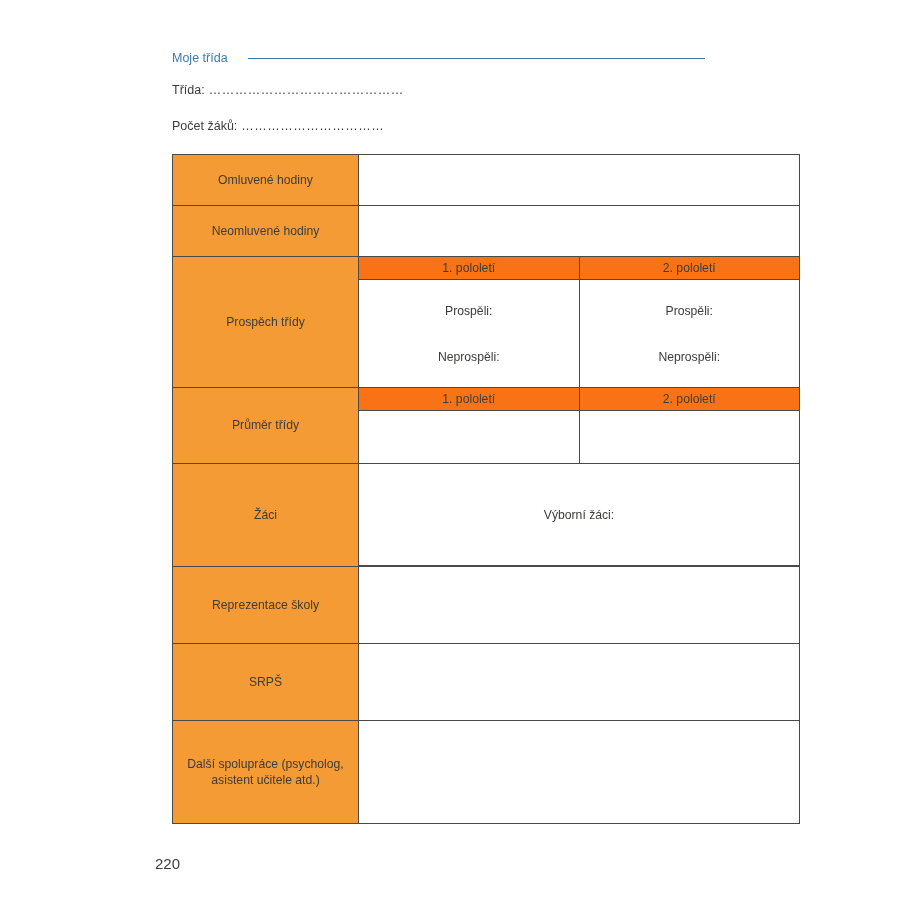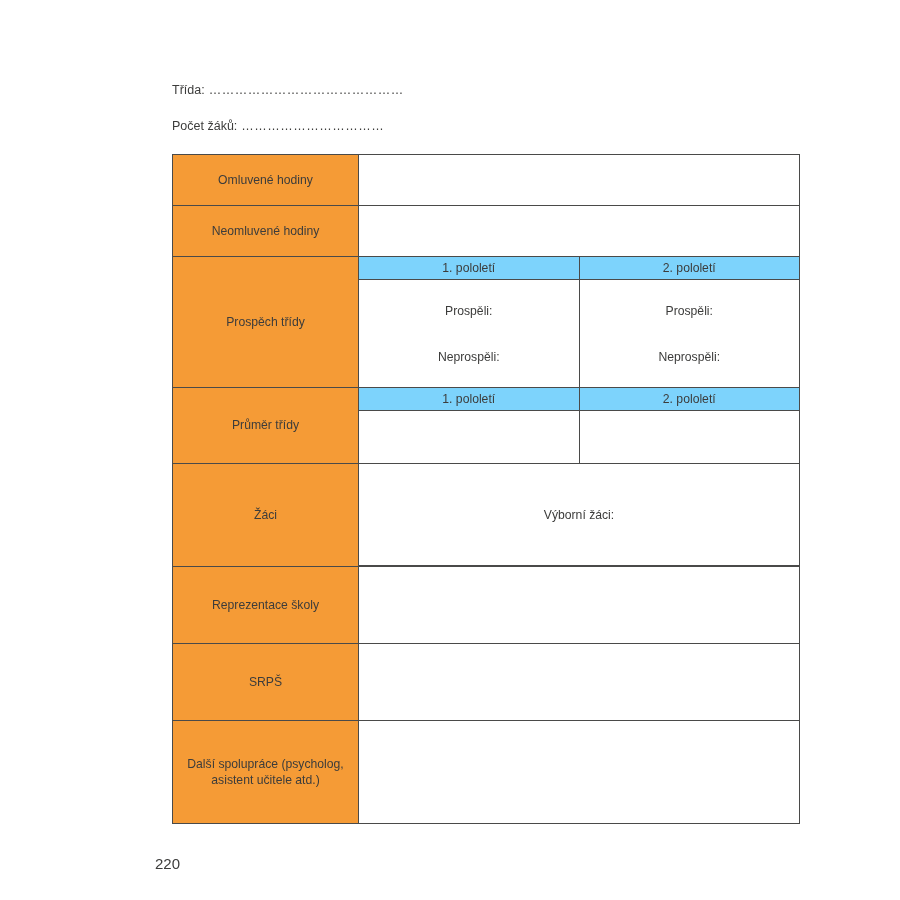--- a/index.html
+++ b/index.html
@@ -119,21 +119,21 @@
     flex-direction: column;
     box-sizing: border-box;
   }
   .half-head-row {
     display: flex;
     height: 23px;
     box-sizing: border-box;
   }
   .half-head {
     flex: 1;
-    background: #7dd3fc;
+    background: #f97316;
     border-bottom: 1px solid #4a4a49;
     box-sizing: border-box;
     display: flex;
     align-items: center;
     justify-content: center;
     font-size: 12.2px;
     color: #3c3c3b;
   }
   .half-head.left { border-right: 1px solid #4a4a49; }
   .half-body-row {
@@ -185,20 +185,24 @@
     top: 855px;
     font-size: 15px;
     color: #3c3c3b;
   }
 </style>
 </head>
 <body>
 
 <div class="page">
 
+  <div class="header">
+    <span class="header-title">Moje třída</span>
+    <span class="header-rule"></span>
+  </div>
 
   <div class="fill-line" id="field-class">
     <span>Třída:</span><span class="dots"> ………………………………………</span>
   </div>
   <div class="fill-line" id="field-count">
     <span>Počet žáků:</span><span class="dots"> ……………………………</span>
   </div>
 
   <div class="table">
 

